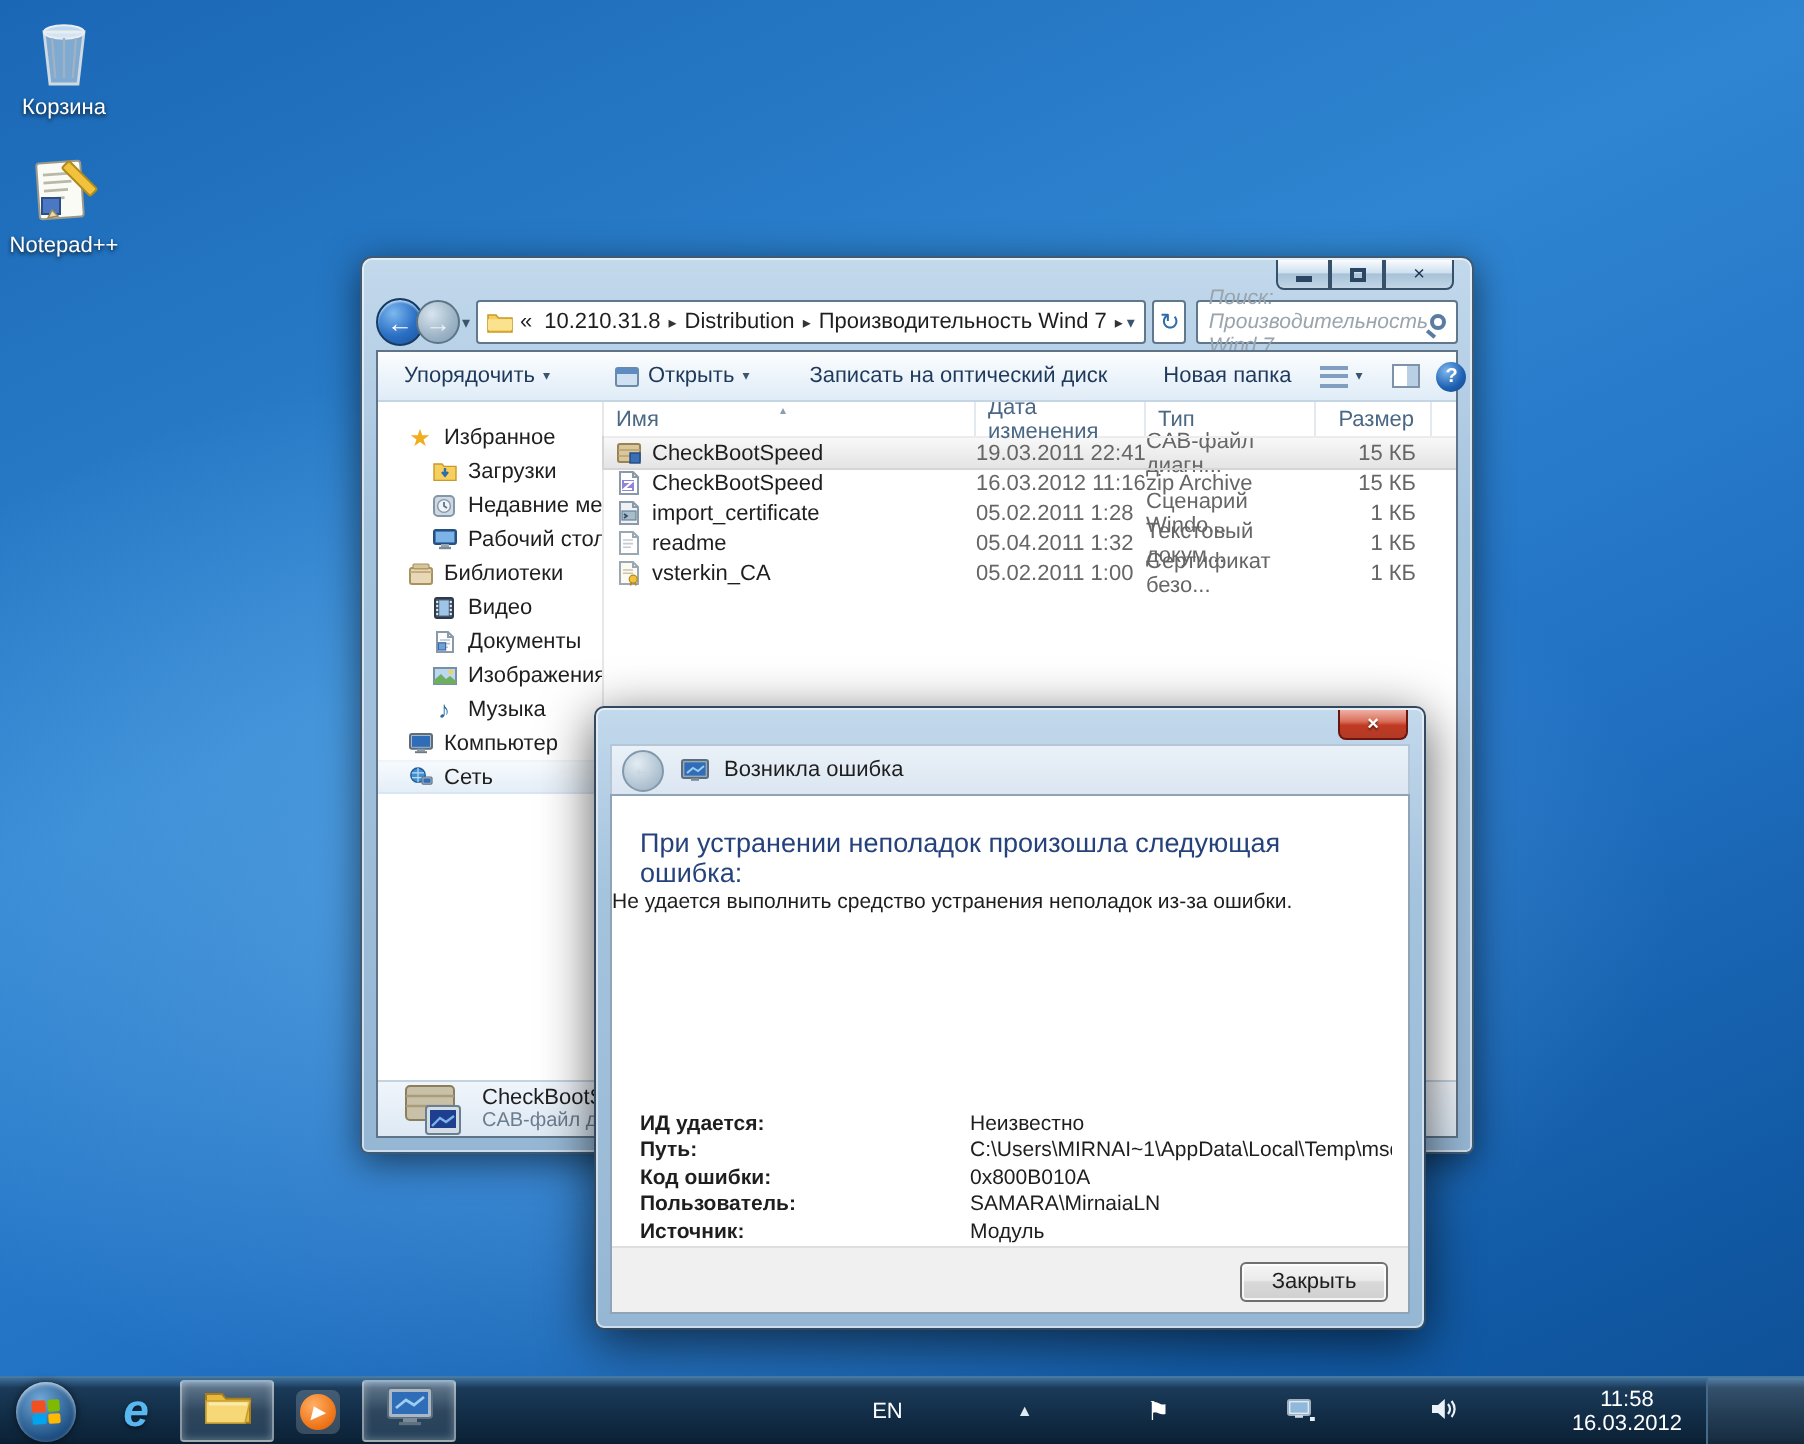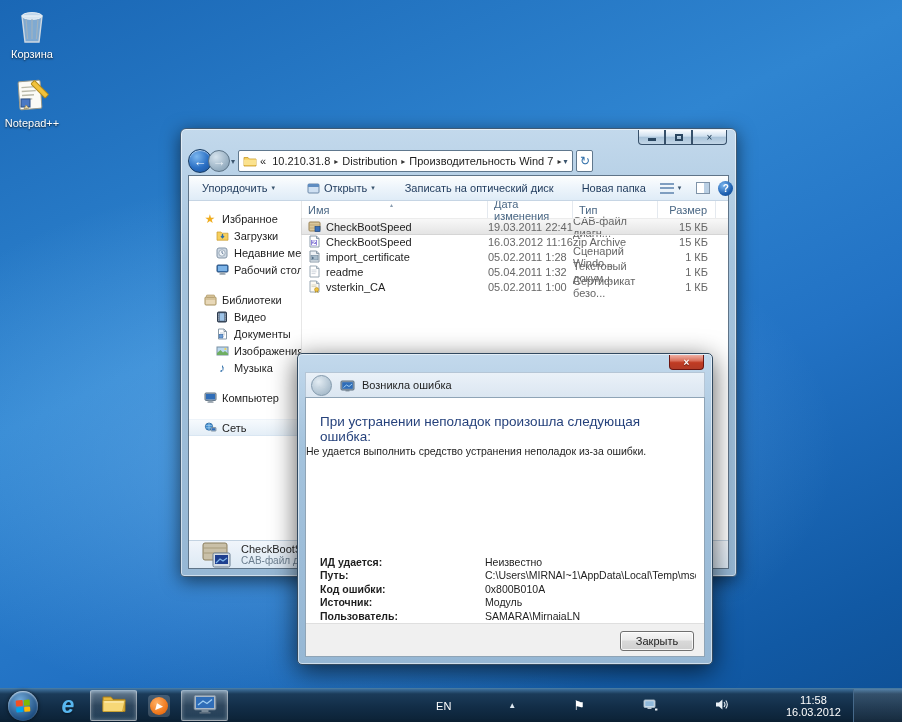--- a/index.html
+++ b/index.html
@@ -46,21 +46,21 @@
   .tb-right { margin-left:auto; display:flex; align-items:center; }
   .views-ic { width:14px; height:11px; display:flex; flex-direction:column; justify-content:space-between; }
   .views-ic i { display:block; height:2px; background:#7f9ec0; }
   .pane-ic { width:14px; height:12px; border:1px solid #7f93a8; background:linear-gradient(90deg,#fff 55%, #b9cfe4 55%); margin:0 8px; }
   .help-ic { width:15px; height:15px; border-radius:50%; background:radial-gradient(circle at 35% 30%, #7cb7ef, #1d5fb0 60%, #134a8f); color:#fff; font-size:10px; font-weight:bold; display:flex; align-items:center; justify-content:center; }
 
   .body { flex:1; display:flex; overflow:hidden; }
   .sidebar { flex:0 0 113px; border-right:1px solid #e7e7e7; padding-top:9px; font-size:11px; color:#1e1e1e; overflow:hidden; }
   .sitem { display:flex; align-items:center; height:17px; padding-left:14px; white-space:nowrap; }
   .sitem.child { padding-left:26px; }
-  .sitem.gap { margin-top:13px; }
+  .sitem.gap { }
   .sitem .ic { width:14px; height:14px; margin-right:5px; flex:0 0 auto; display:flex; align-items:center; justify-content:center; font-size:12px; }
   .sitem.hl { background:linear-gradient(#f6fafd, #e4eef7); border-top:1px solid #eef4fa; border-bottom:1px solid #d9e6f2; }
 
   .filelist { flex:1; display:flex; flex-direction:column; font-size:11px; position:relative; }
   .fl-head { display:flex; height:18px; align-items:center; color:#4a6784; border-bottom:1px solid #ececec; position:relative; }
   .fl-head .hc { height:100%; display:flex; align-items:center; padding-left:6px; border-right:1px solid #e4e9ef; }
   .sortmark { position:absolute; top:0; left:88px; font-size:6px; color:#8a9db0; }
   .hc.c-name { width:186px; } .hc.c-date { width:85px; } .hc.c-type { width:85px; }
   .hc.c-size { width:58px; justify-content:flex-end; padding-right:8px; }
   .frow { display:flex; height:15px; align-items:center; color:#666; }
@@ -177,20 +177,24 @@
         <span class="crumb-seg">Производительность Wind 7</span>
         <span class="crumb-sep">▸</span>
         <span class="addr-right">
             <span class="nav-drop">▾</span>
           </span>
       </div>
       <div class="refreshbtn">
           <span>↻</span>
         </div>
 
+      <div class="searchbox">
+        <span>Поиск: Производительность Wind 7</span>
+        <span class="mag"></span>
+      </div>
     </div>
 
     <div class="client">
       <div class="toolbar">
         <div class="tbtn">
           <span>Упорядочить</span>
           <span class="dd">▾</span>
         </div>
         <div class="tbtn" style="margin-left:18px;">
           <svg width="13" height="12" viewBox="0 0 13 12" style="margin-right:4px;">
@@ -473,26 +477,26 @@
           </div>
         <div class="drow">
             <span class="dl">Путь:</span>
             <span class="dv">C:\Users\MIRNAI~1\AppData\Local\Temp\msdtadmin\_5C8DEA2C-5</span>
           </div>
         <div class="drow">
             <span class="dl">Код ошибки:</span>
             <span class="dv">0x800B010A</span>
           </div>
         <div class="drow">
+            <span class="dl">Пользователь:</span>
+            <span class="dv">SAMARA\MirnaiaLN</span>
+          </div>
+        <div class="drow">
             <span class="dl">Источник:</span>
             <span class="dv">Модуль</span>
-          </div>
-        <div class="drow">
-            <span class="dl">Пользователь:</span>
-            <span class="dv">SAMARA\MirnaiaLN</span>
           </div>
         <div class="drow">
             <span class="dl">Контекст:</span>
             <span class="dv">С повышенными правами</span>
           </div>
       </div>
 
       <div class="dlg-footer">
         <div class="btn">
             <span>Закрыть</span>

